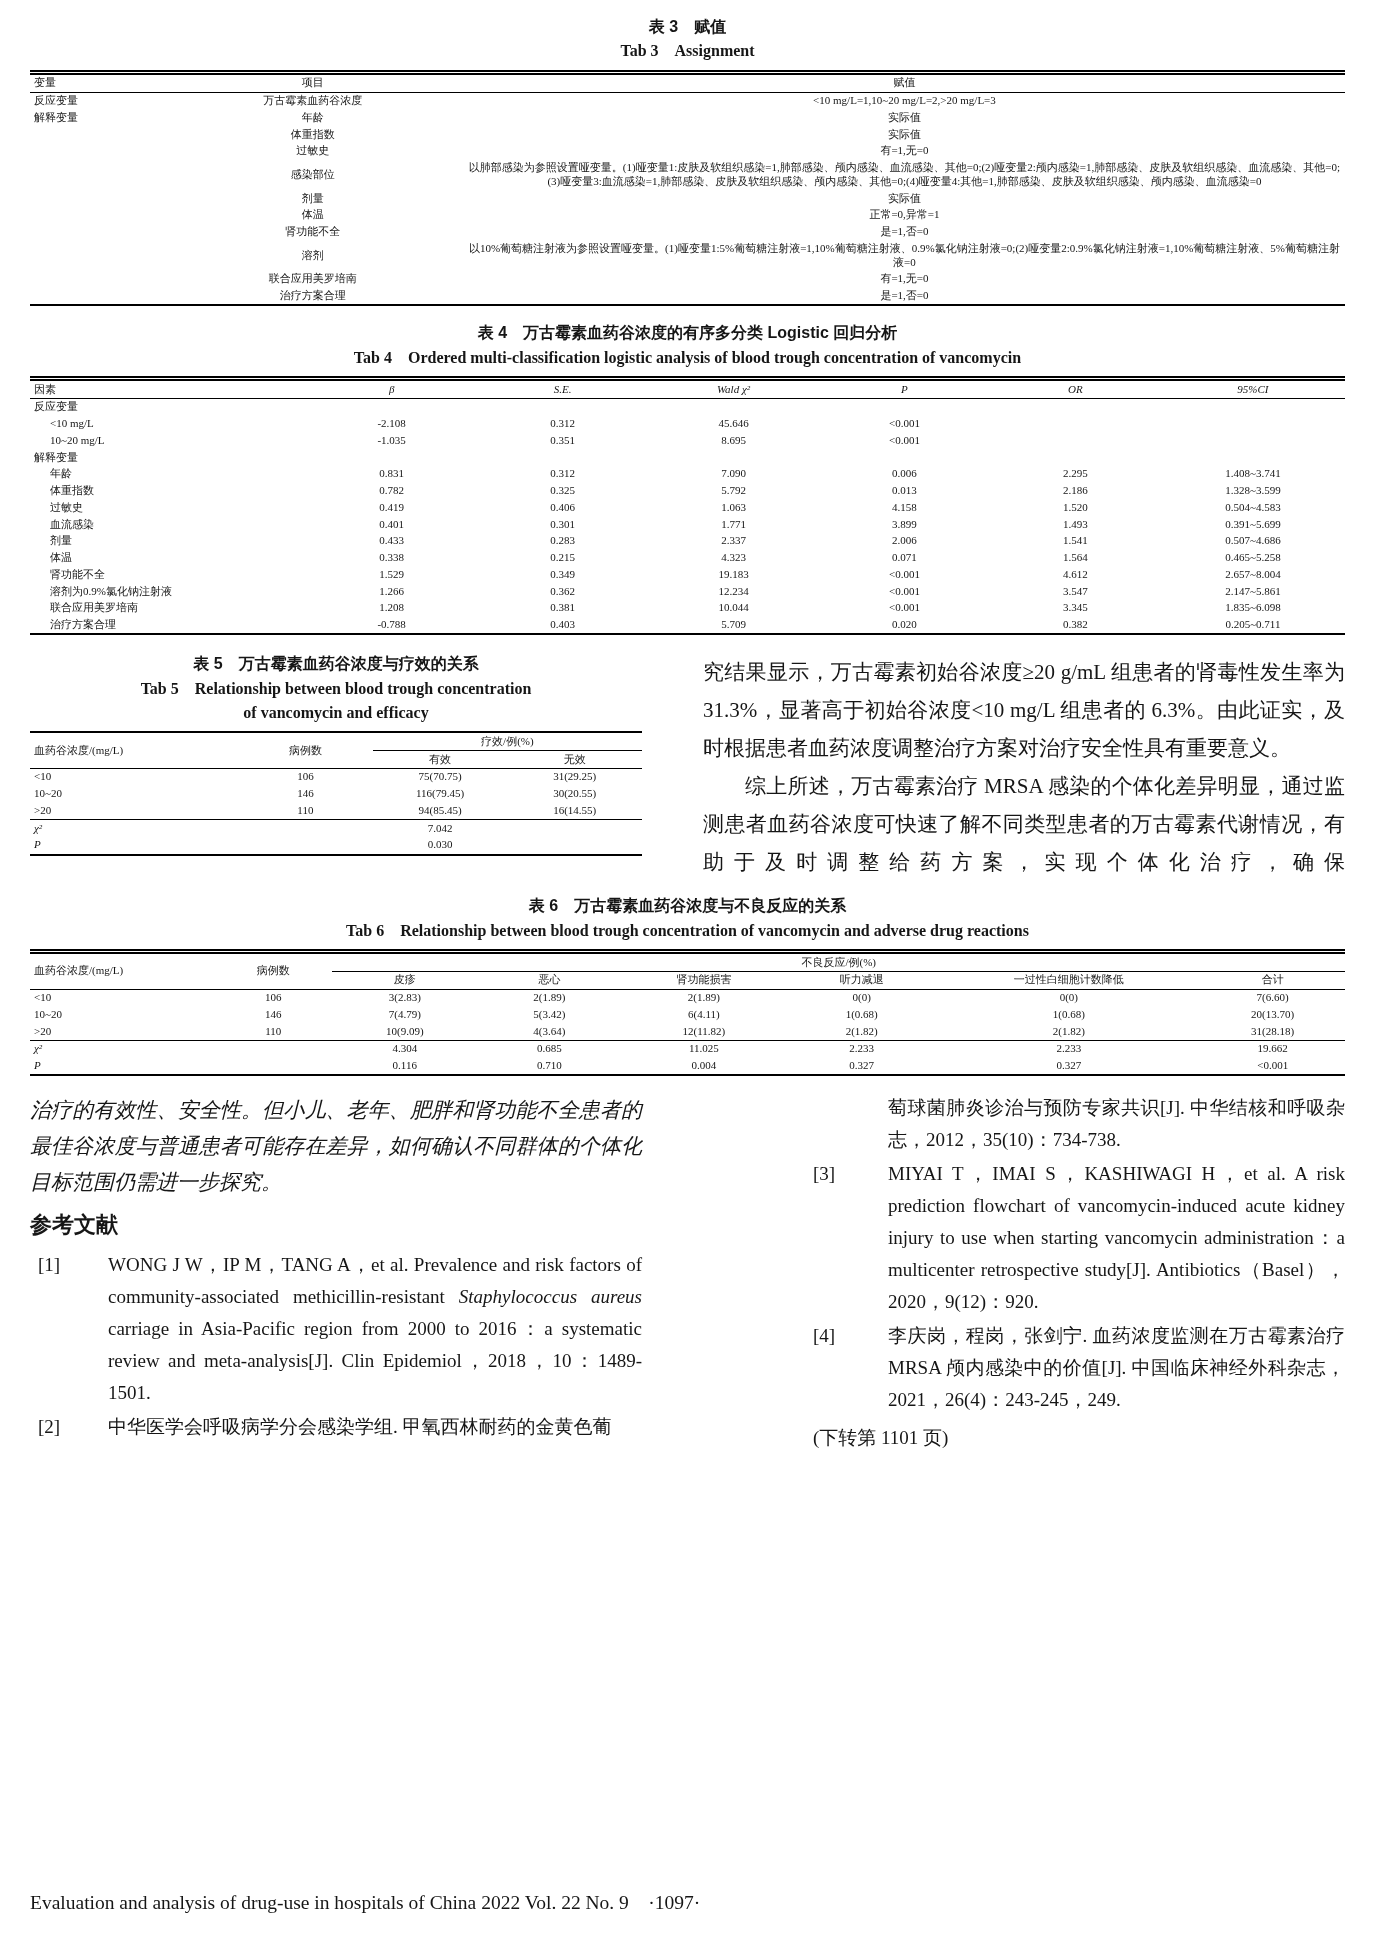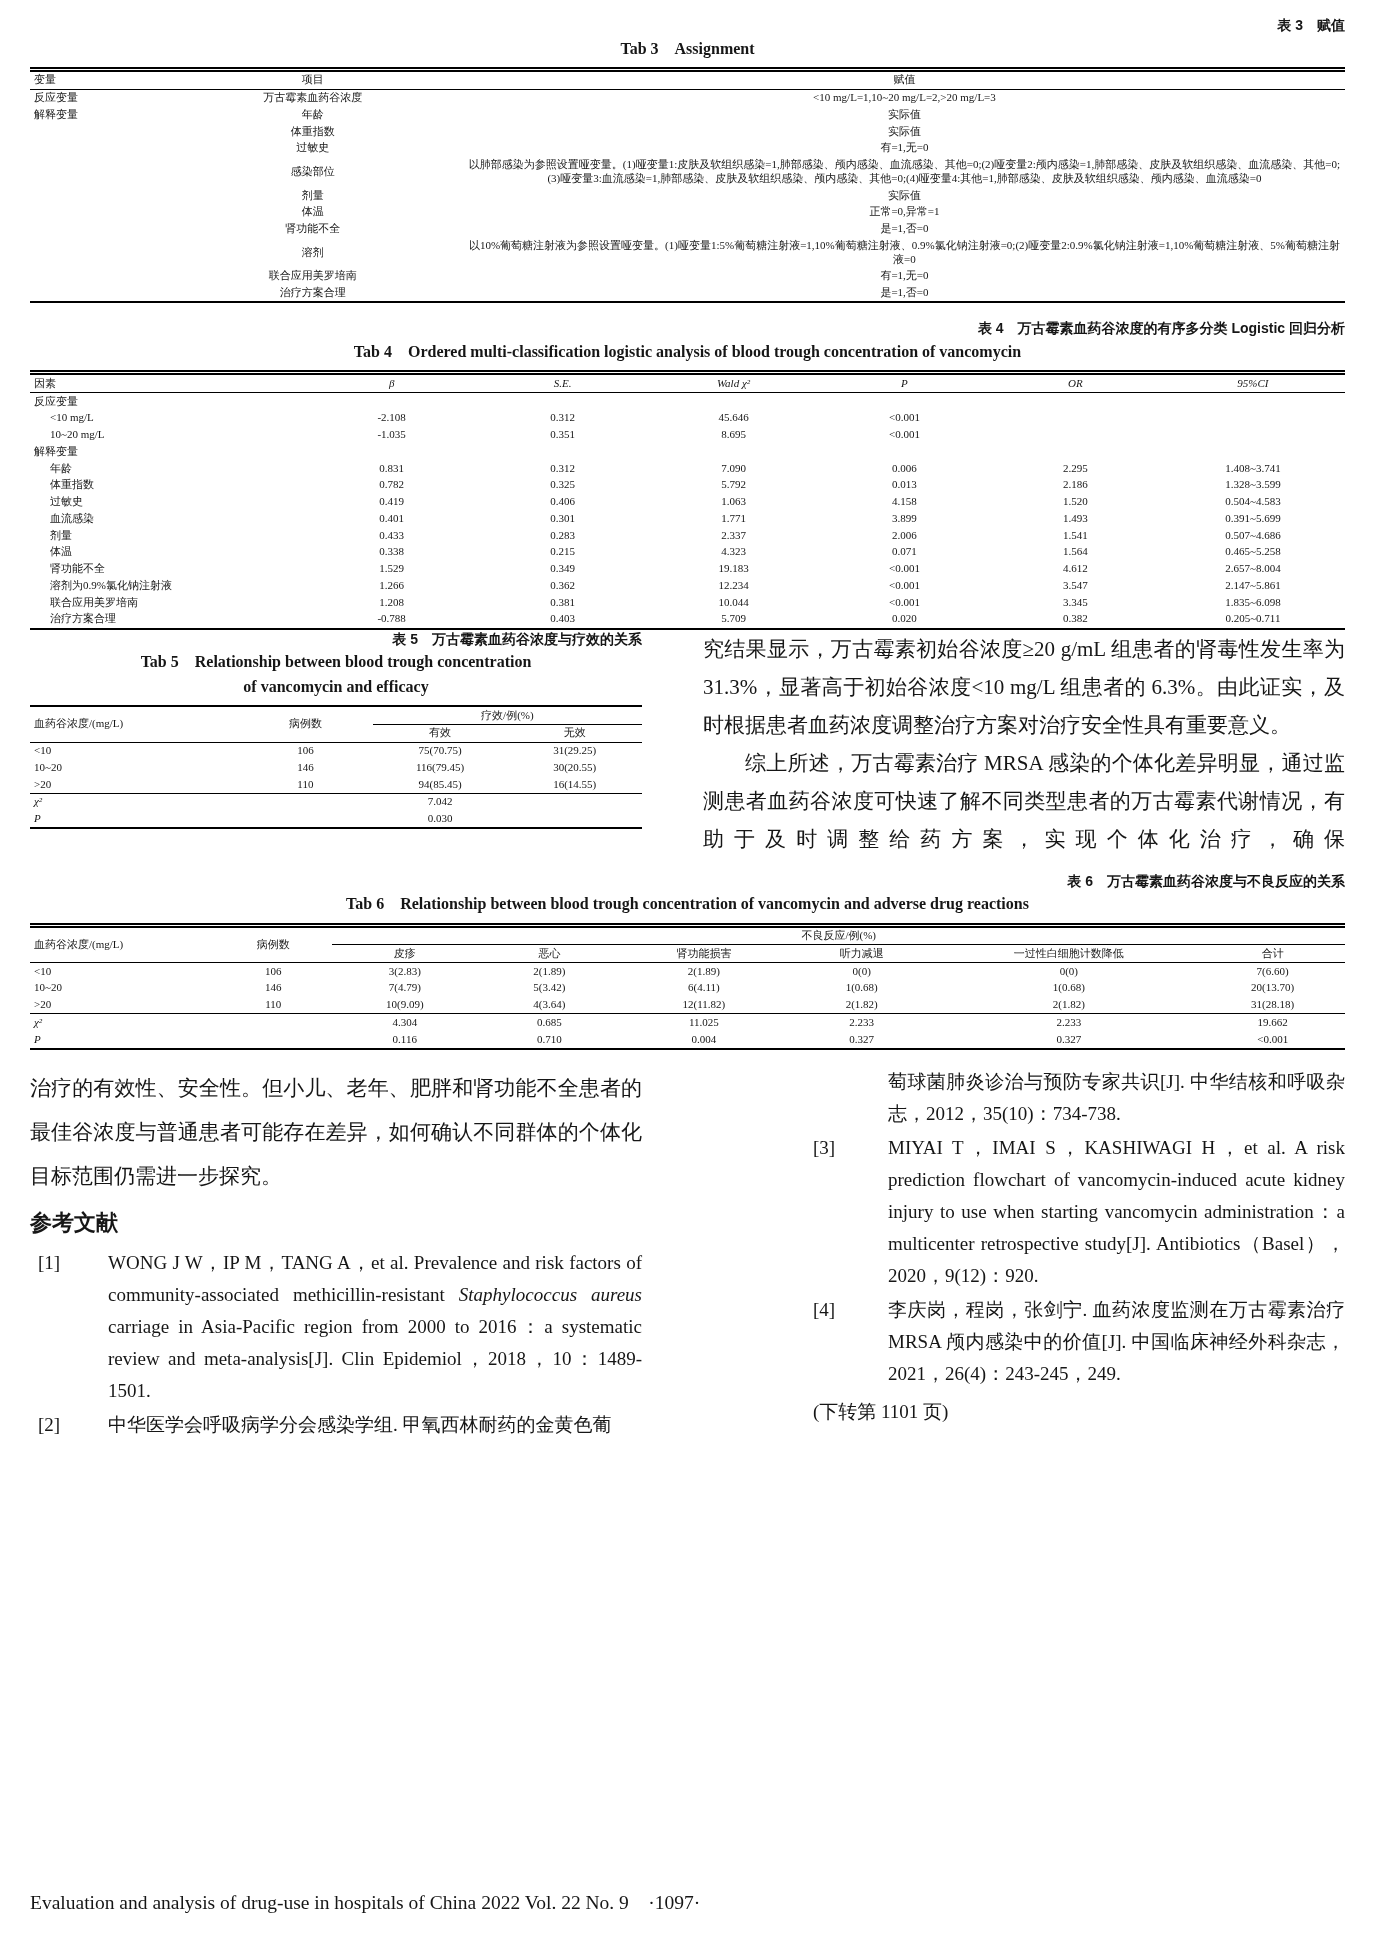--- a/index.html
+++ b/index.html
@@ -6,22 +6,22 @@
   html,body { background:#ffffff; }
   body {
     width:1375px; height:1940px;
     font-family:"Liberation Serif","DejaVu Serif",serif;
     color:#161616; position:relative; overflow:hidden;
   }
   .page { position:relative; width:100%; height:100%; padding:16px 30px 0; overflow:hidden; }
 
   
   .tbl-title-zh {
-    text-align:right; font-family:"Liberation Sans","DejaVu Sans",sans-serif;
-    font-weight:bold; font-size:14px; line-height:1.4;
+    text-align:center; font-family:"Liberation Sans","DejaVu Sans",sans-serif;
+    font-weight:bold; font-size:16px; line-height:1.4;
   }
   .tbl-title-en { text-align:center; font-weight:bold; font-size:16px; line-height:1.4; margin:2px 0 7px; }
 
   
   table { width:100%; border-collapse:collapse; font-size:11px; table-layout:fixed; }
   .rule-table { border-top:5px double #000; border-bottom:2.5px solid #000; }
   .rule-single { border-top:2.5px solid #000; border-bottom:2.5px solid #000; }
   thead { border-bottom:1.5px solid #000; }
   th,td { padding:1.5px 4px; line-height:1.25; vertical-align:middle; font-weight:normal; text-align:center; word-wrap:break-word; }
   th.group { border-bottom:1px solid #000; }
@@ -29,26 +29,26 @@
   .it { font-style:italic; }
   .stat-top td { border-top:1px solid #000; }
   .t4 tbody tr:not(.section-row) td:first-child { padding-left:20px; }
 
   
   .two-col { display:flex; justify-content:space-between; align-items:flex-start; }
   .col-l { width:612px; }
   .col-r { width:642px; }
   .body-text { font-size:21px; text-align:justify; }
   .lh38 p { line-height:38px; }
-  .lh32 { line-height:44px; }
+  .lh32 { line-height:36px;font-style:italic; }
   .para-indent { text-indent:2em; }
   .fill-last { text-align-last:justify; }
 
   .sec-t3 { margin-bottom:16px; }
-  .sec-t4 { }
+  .sec-t4 { margin-bottom:18px; }
   .sec-cols1 { margin-bottom:14px;gap:12px; }
   .sec-t6 { margin-bottom:16px; }
 
   
   .refs-heading {
     font-family:"Liberation Sans","DejaVu Sans",sans-serif;
     font-weight:bold; font-size:22px; margin:10px 0 8px; line-height:1.4;
   }
   .ref-item { position:relative; padding-left:78px; font-size:19px; line-height:32px; text-align:justify; margin-bottom:2px; }
   .ref-num { position:absolute; left:8px; top:0; }

